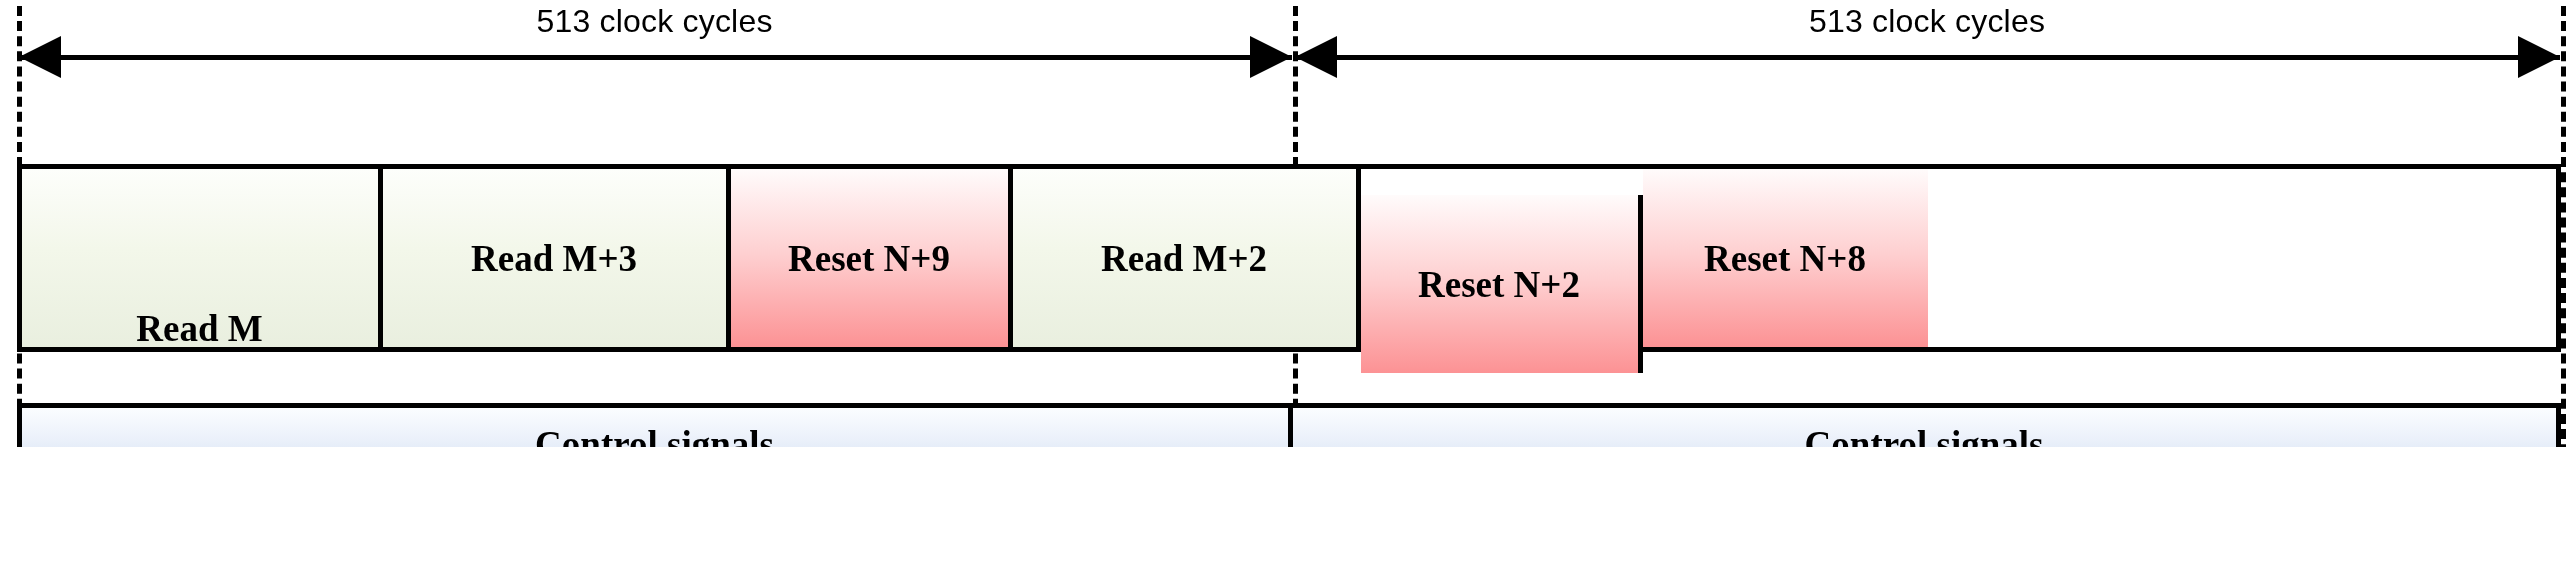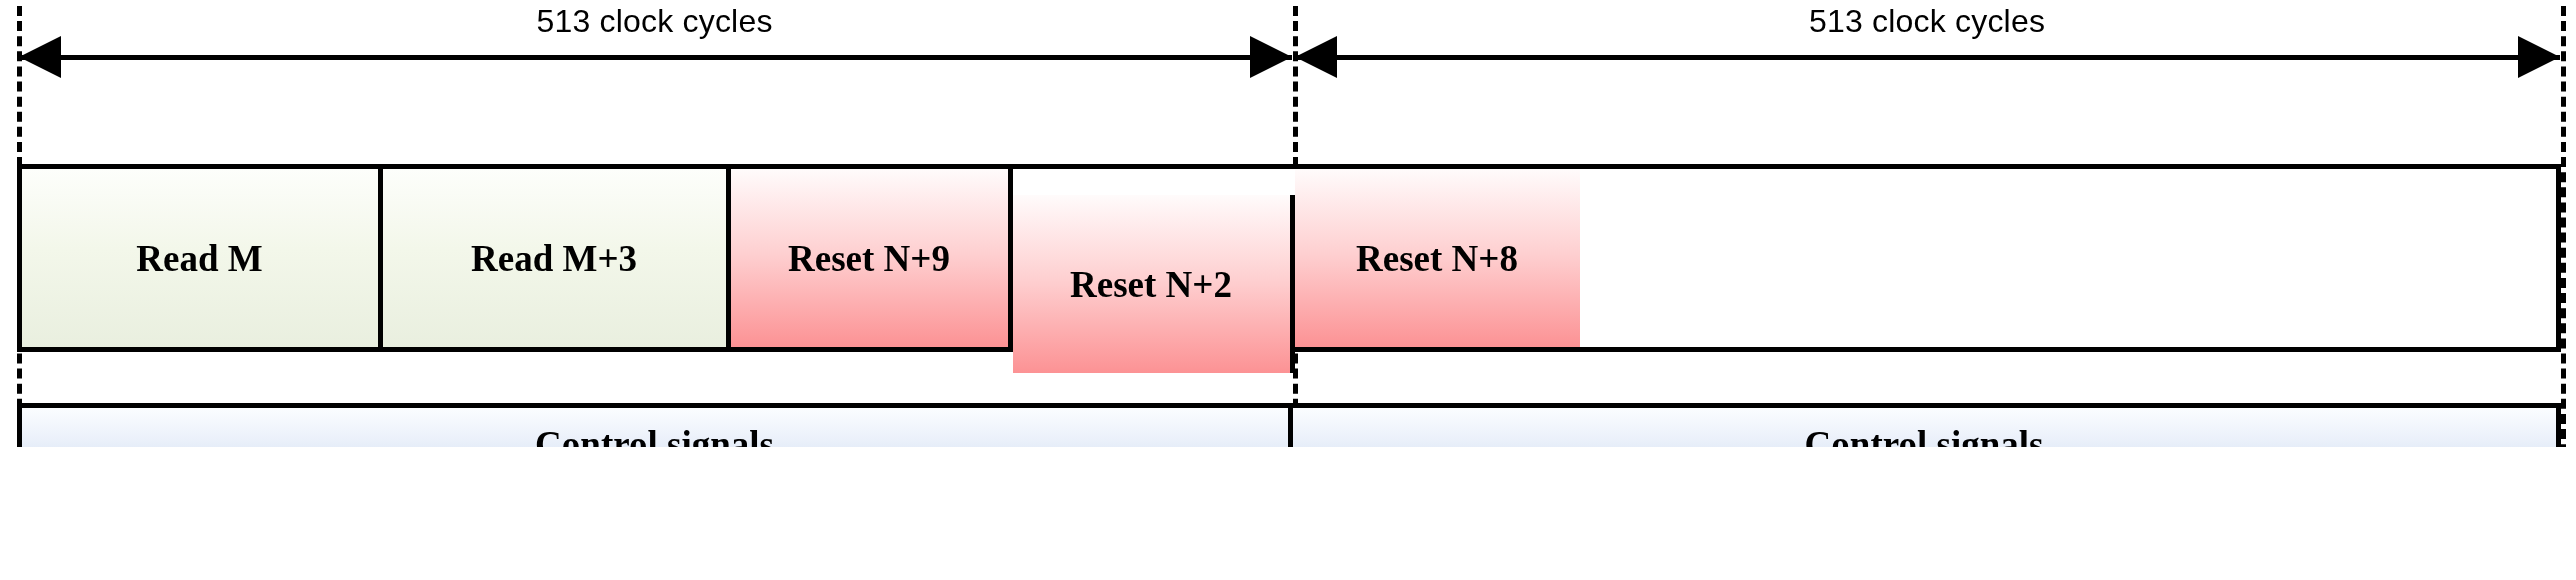--- a/index.html
+++ b/index.html
@@ -159,28 +159,31 @@
   </div>
 
   <div class="span-label" style="left:1293px; width:1268px;">513 clock cycles</div>
   <div class="arrow-row" style="left:1295px; width:1265px; top:36px;">
     <div class="arrow-shaft"></div>
     <div class="arrow-head left"></div>
     <div class="arrow-head right"></div>
   </div>
 
   <div class="block-row">
-    <div class="block read" style="width:361px;">
+    <div class="block read" style="width:361px;align-items:flex-end;">
       <span class="block-label">Read M</span>
     </div>
     <div class="block read" style="width:348px;">
       <span class="block-label">Read M+3</span>
     </div>
     <div class="block reset" style="width:282px;">
       <span class="block-label">Reset N+9</span>
+    </div>
+    <div class="block read" style="width:348px;">
+      <span class="block-label">Read M+2</span>
     </div>
     <div class="block reset" style="width:282px;margin-top:26px;">
       <span class="block-label">Reset N+2</span>
     </div>
     <div class="block reset" style="width:285px;">
       <span class="block-label">Reset N+8</span>
     </div>
   </div>
 
   <div class="control-row">

